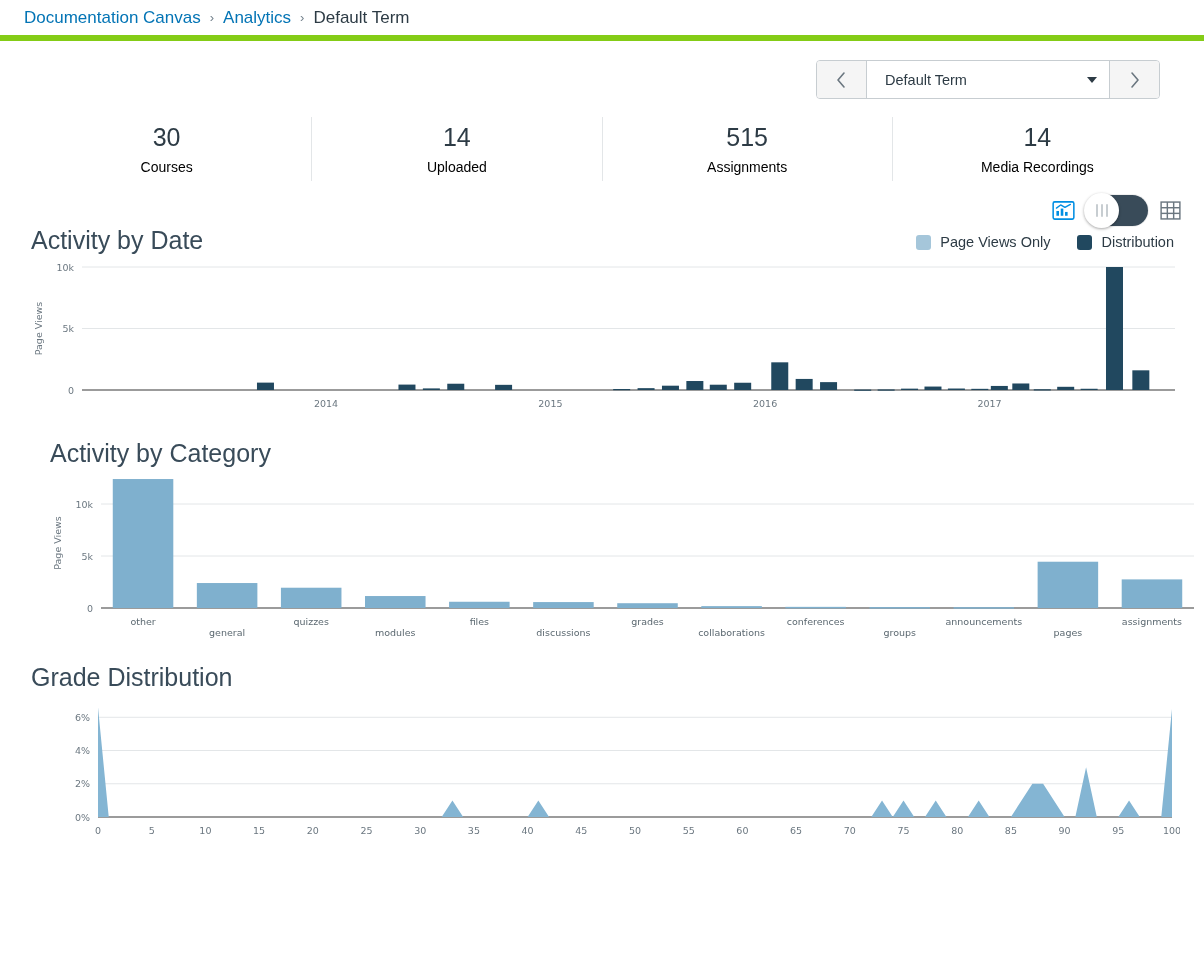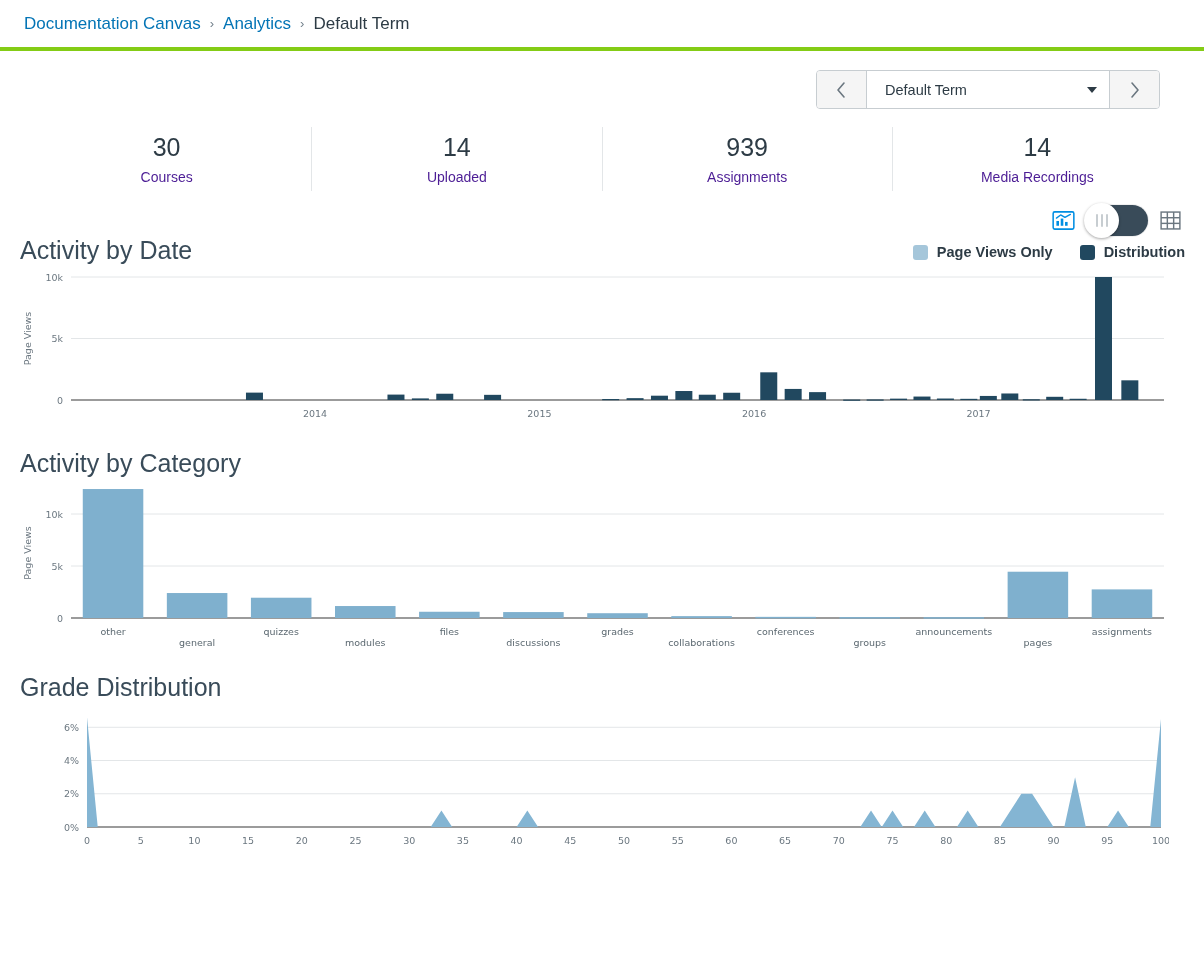--- a/index.html
+++ b/index.html
@@ -11,25 +11,25 @@
   }
   #page {
     width: 1204px; height: 971px;
     position: relative;
     overflow: hidden;
     background: #ffffff;
   }
 
   
   .breadcrumb {
-    height: 51px;
+    height: 41px;
     display: flex; align-items: center;
     padding: 0 24px;
     font-size: 17px;
-    border-bottom: 4px solid #84cc16;
+    border-bottom: 6px solid #84cc16;
   }
   .crumb-link { color: #0374B5; text-decoration: none; }
   .crumb-sep {
     color: #73818C; font-size: 13px;
     margin: 0 9px; user-select: none;
   }
   .crumb-current { color: #2D3B45; }
 
   
   .term-bar {
@@ -80,21 +80,21 @@
     display: flex; flex-direction: column;
     align-items: center; justify-content: center;
     border-right: 1px solid #E3E6E8;
   }
   .stat:last-child { border-right: none; }
   .stat-num {
     font-size: 25px; font-weight: 400;
     color: #2D3B45; line-height: 1.15;
   }
   .stat-label {
-    font-size: 14px; color: #4c1d95;
+    font-size: 14px; color: #000000;
     margin-top: 7px;
   }
 
   
   .toggle-row {
     display: flex; justify-content: flex-end; align-items: center;
     padding: 14px 22px 0 0;
     gap: 11px;
   }
   .tog-icon { display: block; cursor: pointer; }
@@ -111,33 +111,33 @@
     width: 35px; height: 35px;
     border-radius: 50%;
     background: #fff;
     box-shadow: 0 1px 3px rgba(0,0,0,.35);
     display: flex; align-items: center; justify-content: center;
     gap: 3px;
   }
   .grip { width: 2px; height: 13px; background: #C7CDD1; border-radius: 1px; }
 
   
-  .section { padding: 0 9px; }
+  .section { padding: 0 20px; }
   .sec-head {
     display: flex; align-items: flex-end; justify-content: space-between;
     padding: 0 10px 0 11px;
   }
   .sec-title {
     font-size: 25px; font-weight: 400;
     color: #394B59;
   }
   .legend { display: flex; align-items: center; gap: 27px; padding-bottom: 5px; }
   .legend-item { display: flex; align-items: center; gap: 9px; }
   .sw { width: 15px; height: 15px; border-radius: 3px; }
-  .legend-label { font-size: 14.5px; color: #2D3B45; font-weight: bold; }
+  .legend-label { font-size: 14.5px; color: #2D3B45; }
 
   .chart-wrap { position: relative; }
   svg { display: block; }
   .tick { font-size: 9.5px; fill: #6B7780; font-family: "DejaVu Sans", sans-serif; }
   .catlabel { font-size: 9.5px; fill: #5B6870; font-family: "DejaVu Sans", sans-serif; }
   .gridline { stroke: #E3E6E8; stroke-width: 1; }
   .baseline { stroke: #9B9B9B; stroke-width: 2; }
 </style>
 </head>
 <body>
@@ -174,21 +174,21 @@
   <div class="stats">
     <div class="stat">
       <div class="stat-num">30</div>
       <div class="stat-label">Courses</div>
     </div>
     <div class="stat">
       <div class="stat-num">14</div>
       <div class="stat-label">Uploaded</div>
     </div>
     <div class="stat">
-      <div class="stat-num">939</div>
+      <div class="stat-num">515</div>
       <div class="stat-label">Assignments</div>
     </div>
     <div class="stat">
       <div class="stat-num">14</div>
       <div class="stat-label">Media Recordings</div>
     </div>
   </div>
 
   <div class="toggle-row">
     <svg class="tog-icon" width="23" height="23" viewBox="0 0 24 24">
@@ -267,21 +267,21 @@
           <rect x="1112.3437499999998" y="115.32" width="17" height="19.68" fill="#21485F"></rect>
           <text x="305.9732142857143" y="152" class="tick" text-anchor="middle">2014</text>
           <text x="530.4285714285713" y="152" class="tick" text-anchor="middle">2015</text>
           <text x="745.1249999999999" y="152" class="tick" text-anchor="middle">2016</text>
           <text x="969.5803571428571" y="152" class="tick" text-anchor="middle">2017</text>
           <text x="0" y="0" class="tick" text-anchor="middle" transform="translate(22,73.5) rotate(-90)">Page Views</text>
         </svg>
     </div>
   </div>
 
-  <div class="section" style="margin-top:14px;">
+  <div class="section" style="margin-top:14px;margin-left:19px;">
     <div class="sec-head">
       <div class="sec-title">Activity by Category</div>
     </div>
     <div class="chart-wrap">
       <svg id="svg-cat" width="1160" height="195" viewBox="0 0 1160 195">
           <line x1="62" y1="140" x2="1155" y2="140" class="baseline"></line>
           <text x="54" y="143.5" class="tick" text-anchor="end">0</text>
           <line x1="62" y1="88" x2="1155" y2="88" class="gridline"></line>
           <text x="54" y="91.5" class="tick" text-anchor="end">5k</text>
           <line x1="62" y1="36" x2="1155" y2="36" class="gridline"></line>

